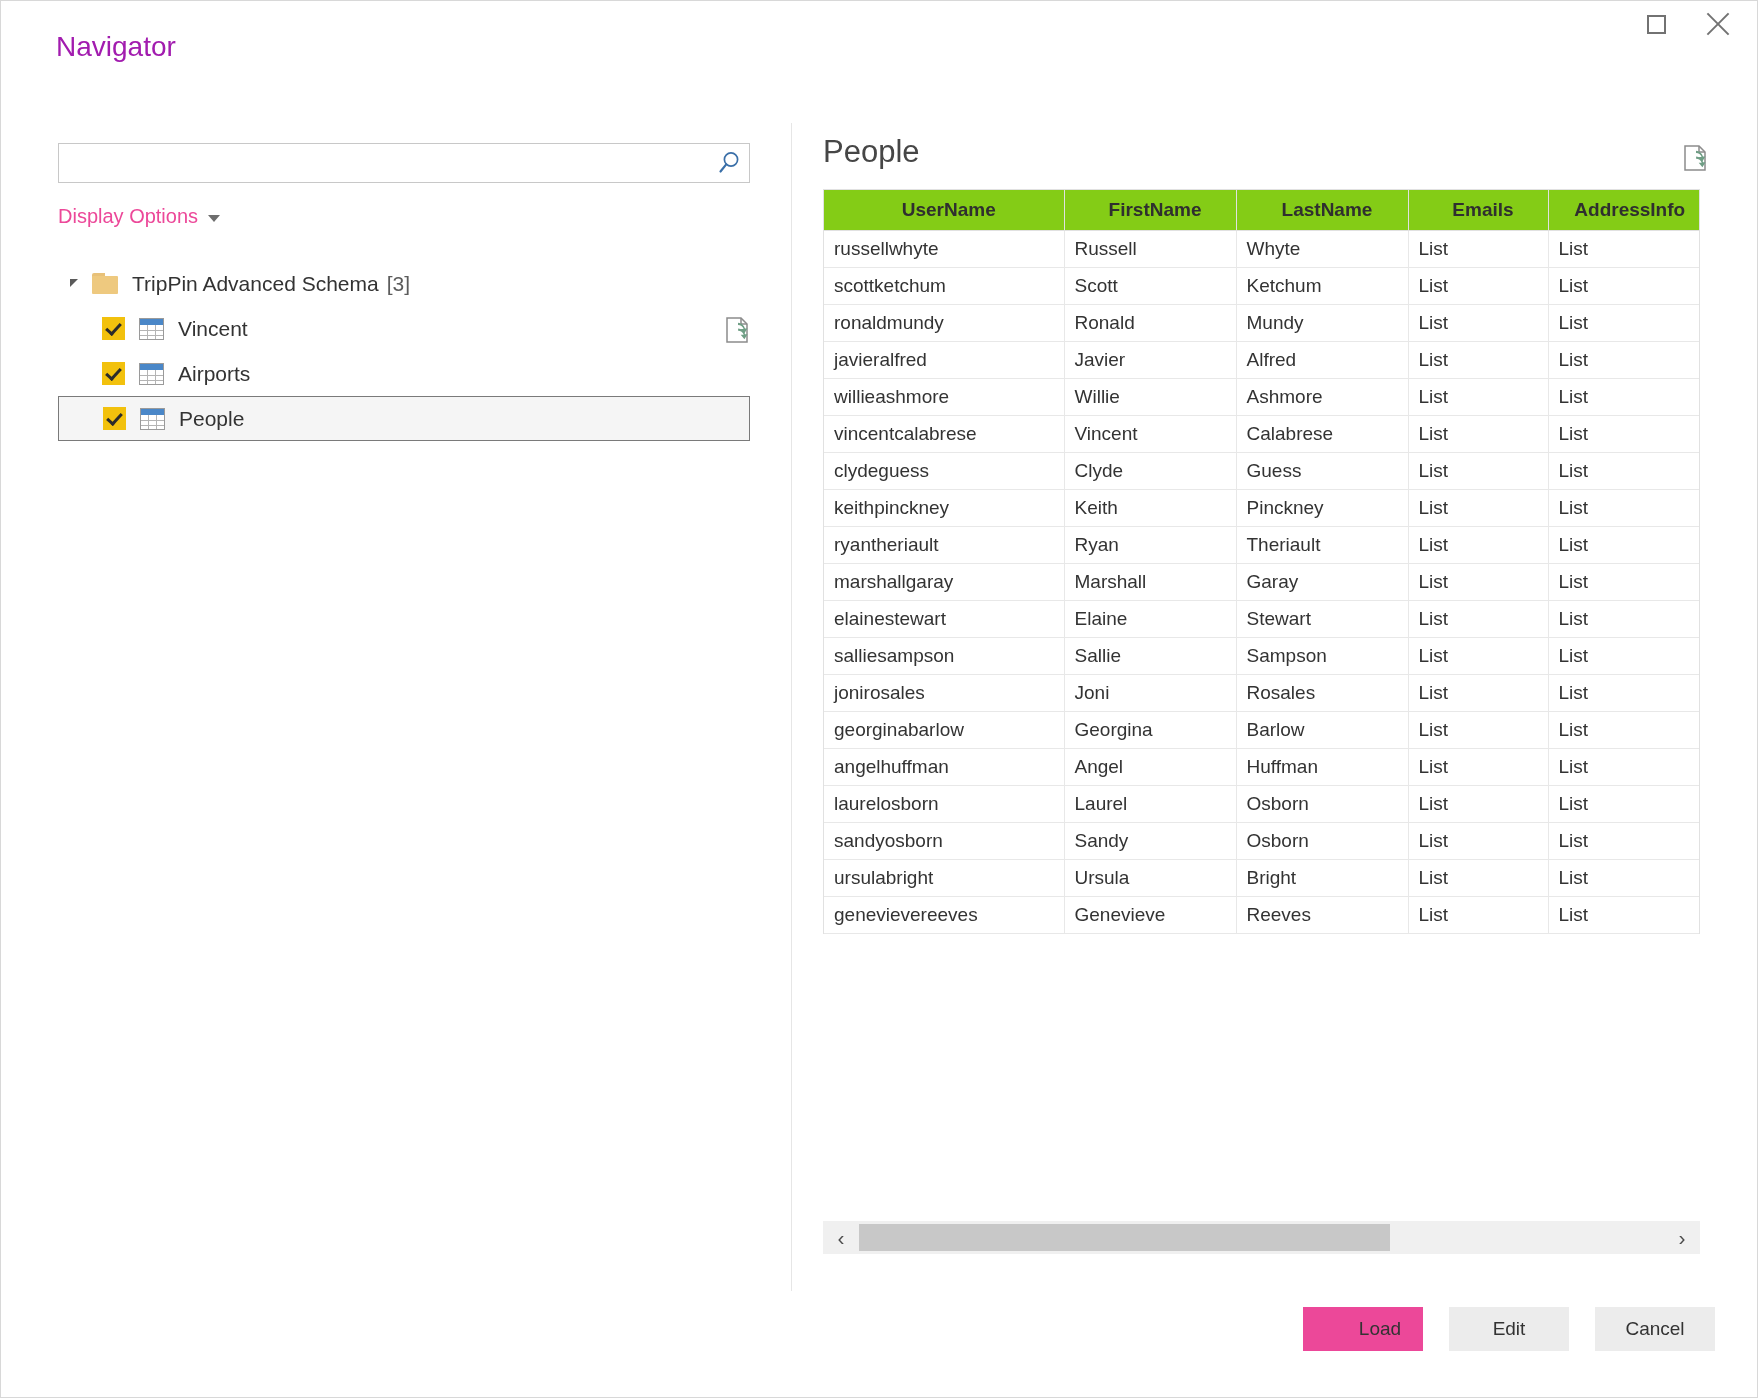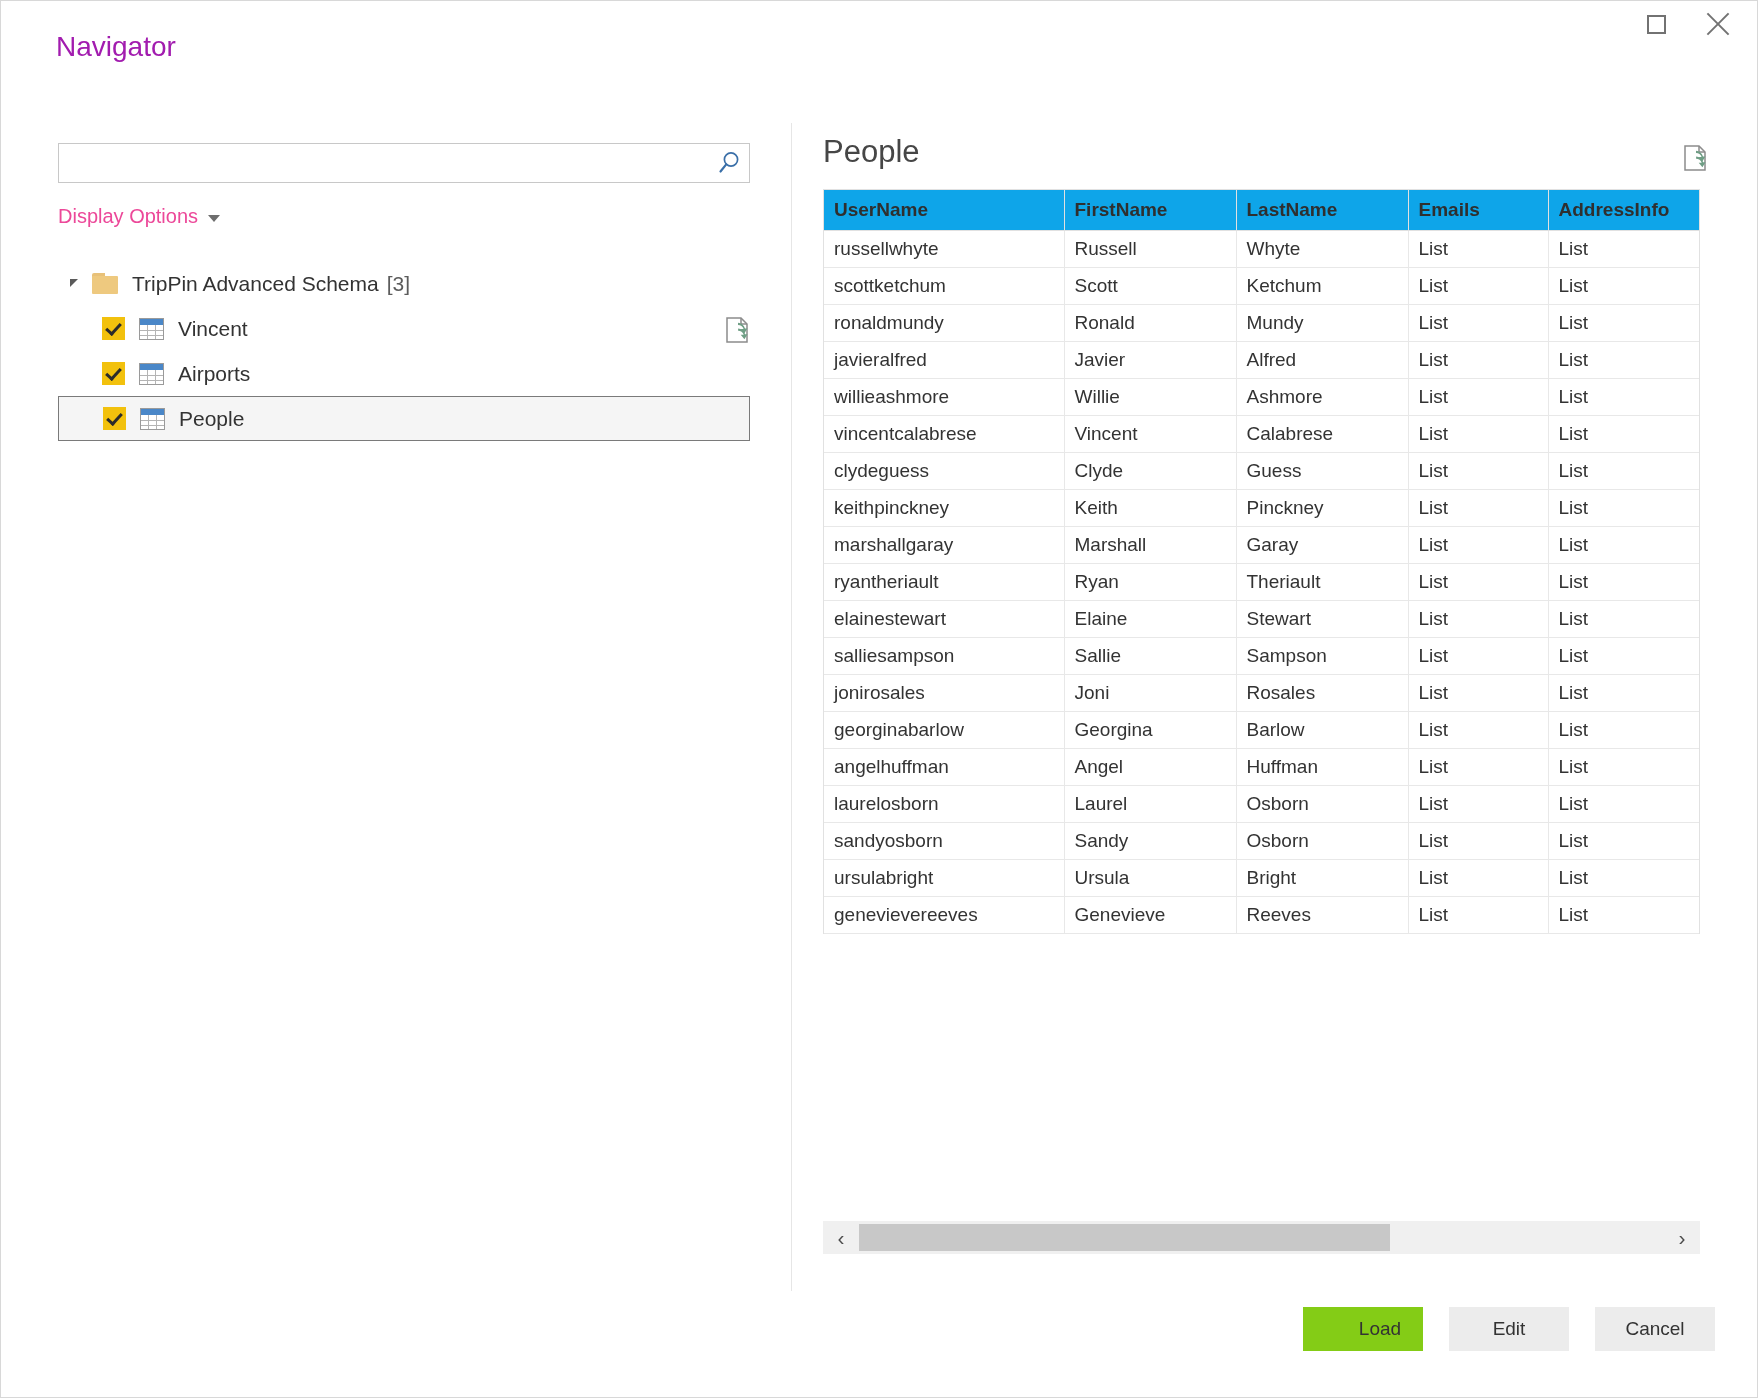--- a/index.html
+++ b/index.html
@@ -301,25 +301,25 @@
     border-bottom: none;
     box-sizing: border-box;
     overflow: hidden;
   }
   table.grid {
     border-collapse: collapse;
     width: 100%;
     table-layout: fixed;
   }
   table.grid th {
-    background: #0ea5e9;
+    background: #84cc16;
     font-size: 19px;
     font-weight: bold;
     color: #2f2f2f;
-    text-align: left;
+    text-align: center;
     padding: 9px 0 9px 10px;
     border-right: 1px solid #e1e1e1;
     border-bottom: 1px solid #e1e1e1;
     height: 30px;
     box-sizing: border-box;
     white-space: nowrap;
     overflow: hidden;
   }
   table.grid td {
     font-size: 19px;
@@ -402,21 +402,21 @@
     border: none;
     font-size: 19px;
     font-family: "Liberation Sans", sans-serif;
     color: #333333;
     cursor: pointer;
     background: #ececec;
     display: flex;
     align-items: center;
     justify-content: center;
   }
-  .btn.primary { background: #84cc16; padding-left: 40px; }
+  .btn.primary { background: #ec4899; padding-left: 40px; }
 </style>
 </head>
 <body>
 
 <div class="titlebar">
   <div class="win-btns">
     <div class="win-btn">
       <span class="maximize-glyph"></span>
     </div>
     <div class="win-btn">
@@ -585,30 +585,30 @@
             <td class="col-4">List</td>
           </tr>
           <tr>
             <td class="col-0">keithpinckney</td>
             <td class="col-1">Keith</td>
             <td class="col-2">Pinckney</td>
             <td class="col-3">List</td>
             <td class="col-4">List</td>
           </tr>
           <tr>
+            <td class="col-0">ryantheriault</td>
+            <td class="col-1">Ryan</td>
+            <td class="col-2">Theriault</td>
+            <td class="col-3">List</td>
+            <td class="col-4">List</td>
+          </tr>
+          <tr>
             <td class="col-0">marshallgaray</td>
             <td class="col-1">Marshall</td>
             <td class="col-2">Garay</td>
-            <td class="col-3">List</td>
-            <td class="col-4">List</td>
-          </tr>
-          <tr>
-            <td class="col-0">ryantheriault</td>
-            <td class="col-1">Ryan</td>
-            <td class="col-2">Theriault</td>
             <td class="col-3">List</td>
             <td class="col-4">List</td>
           </tr>
           <tr>
             <td class="col-0">elainestewart</td>
             <td class="col-1">Elaine</td>
             <td class="col-2">Stewart</td>
             <td class="col-3">List</td>
             <td class="col-4">List</td>
           </tr>

